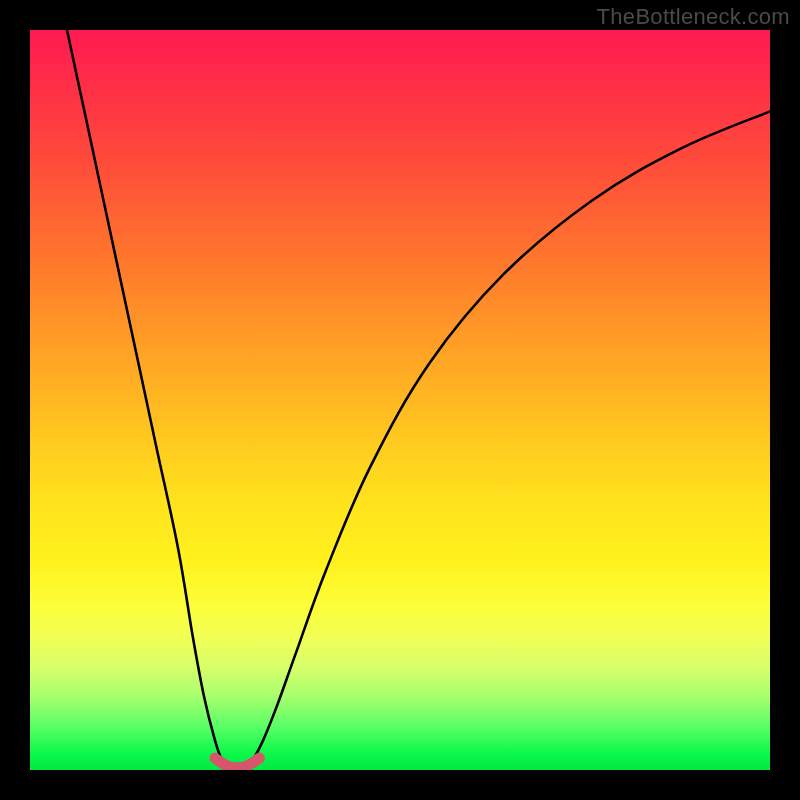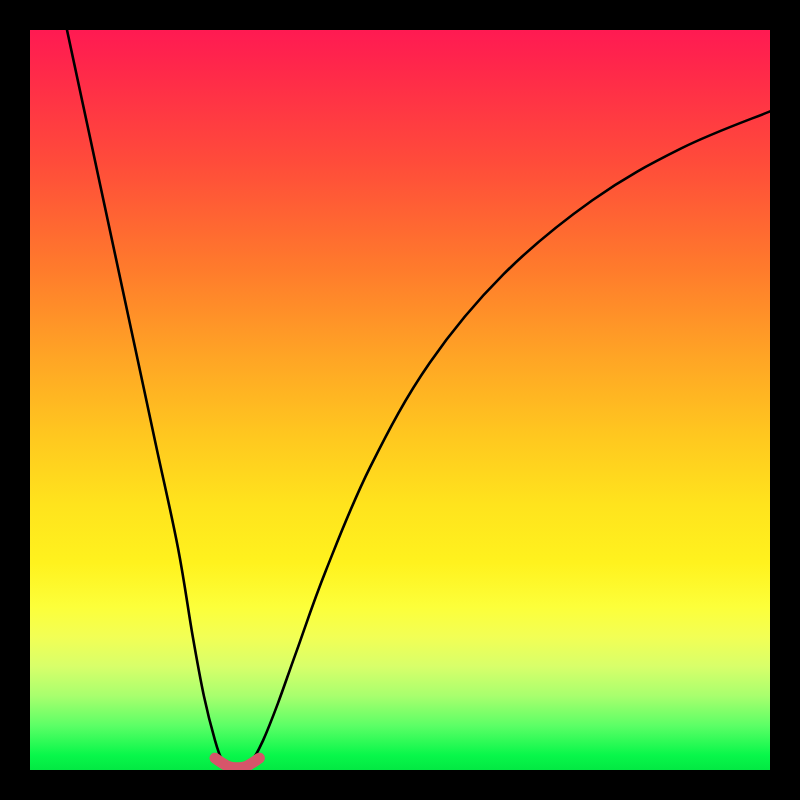--- a/index.html
+++ b/index.html
@@ -57,20 +57,21 @@
     left: 0;
     top: 0;
     width: 740px;
     height: 740px;
   }
 </style>
 </head>
 <body>
 
 <div class="frame">
+  <div class="watermark">TheBottleneck.com</div>
 
   <div class="plot">
     <svg class="curve" viewBox="0 0 740 740" preserveAspectRatio="none">
       <path d="M 37.00 0.00 C 41.00 18.65 51.21 66.30 59.20 103.60 C 67.19 140.90 73.41 169.90 81.40 207.20 C 89.39 244.50 95.61 273.50 103.60 310.80 C 111.59 348.10 117.81 377.10 125.80 414.40 C 133.79 451.70 141.34 483.37 148.00 518.00 C 154.66 552.63 158.14 580.16 162.80 606.80 C 167.46 633.44 169.90 647.35 173.90 666.00 C 177.90 684.65 181.67 698.68 185.00 710.40 C 188.33 722.12 190.00 726.46 192.40 731.12 C 194.80 735.78 197.99 735.23 198.32 736.30 C 198.65 737.37 192.65 736.91 194.25 737.04 C 195.85 737.17 202.54 737.04 207.20 737.04 C 211.86 737.04 218.55 737.17 220.15 737.04 C 221.75 736.91 215.75 737.37 216.08 736.30 C 216.41 735.23 218.94 735.78 222.00 731.12 C 225.06 726.46 228.44 720.79 233.10 710.40 C 237.76 700.01 241.91 689.38 247.90 673.40 C 253.89 657.42 257.74 645.58 266.40 621.60 C 275.06 597.62 282.68 573.50 296.00 540.20 C 309.32 506.90 321.75 473.90 340.40 436.60 C 359.05 399.30 375.62 367.63 399.60 333.00 C 423.58 298.37 444.30 273.50 473.60 244.20 C 502.90 214.90 530.43 192.84 562.40 170.20 C 594.37 147.56 619.23 134.38 651.20 118.40 C 683.17 102.42 724.02 88.06 740.00 81.40" fill="none" stroke="#000" stroke-width="2.6" stroke-linecap="round" stroke-linejoin="round"></path>
       <path d="M 185.00 728.16 C 187.33 729.63 193.95 734.57 197.95 736.30 C 201.95 738.03 203.87 737.78 207.20 737.78 C 210.53 737.78 212.45 738.03 216.45 736.30 C 220.45 734.57 227.07 729.63 229.40 728.16" fill="none" stroke="#d6556a" stroke-width="11" stroke-linecap="round" stroke-linejoin="round"></path>
     </svg>
   </div>
 </div>
 
 </body></html>

